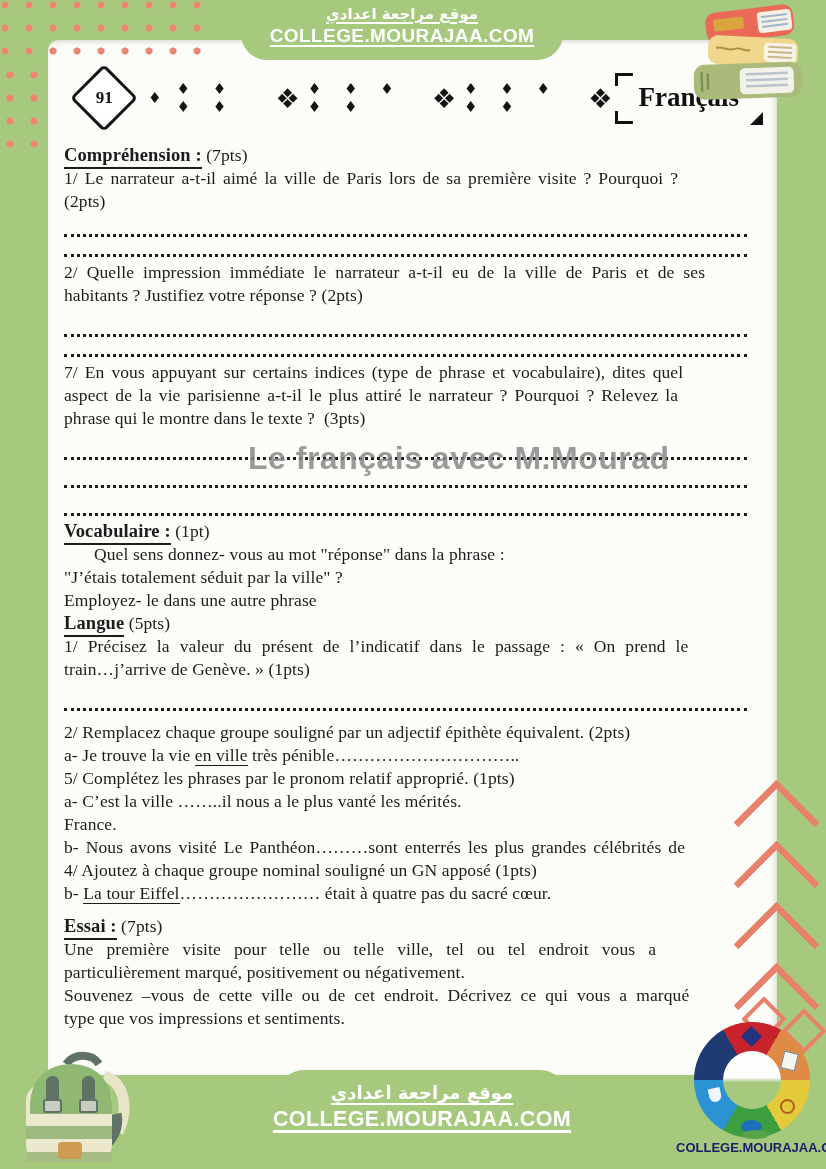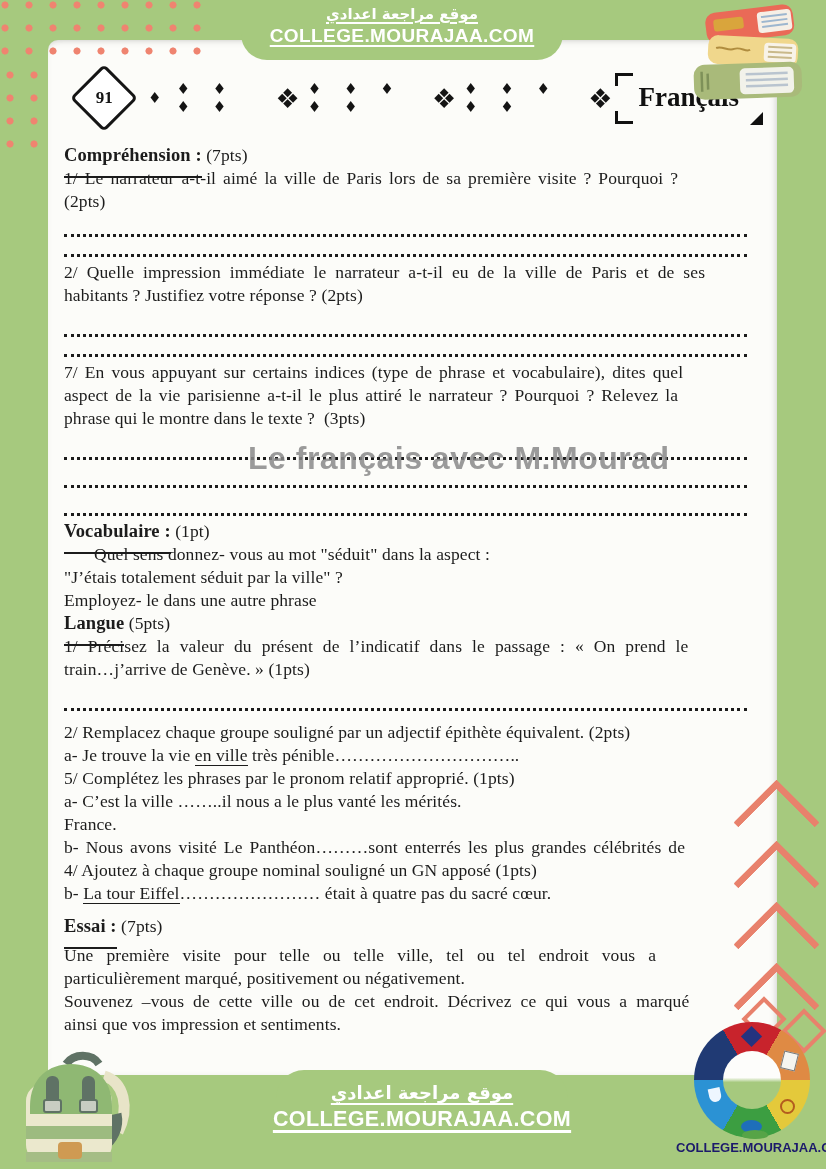--- a/index.html
+++ b/index.html
@@ -42,25 +42,25 @@
   .c{position:absolute;display:block;}
   .c-tl{left:0;top:0;width:15px;height:10px;border-top:3.5px solid #111;border-left:3.5px solid #111;}
   .c-bl{left:0;bottom:0;width:15px;height:10px;border-bottom:3.5px solid #111;border-left:3.5px solid #111;}
   .c-tr{right:0;top:-1px;width:0;height:0;border-top:13px solid #111;border-left:13px solid rgba(0,0,0,0);}
   .c-br{right:0;bottom:-1px;width:0;height:0;border-bottom:13px solid #111;border-left:13px solid rgba(0,0,0,0);}
 
   
   .content{position:relative;padding:14px 26px 0 16px;color:var(--ink,#1c1c1c);}
   .line{min-height:23px;line-height:23px;font-size:17.5px;letter-spacing:.1px;}
   .hd{font-weight:700;font-size:18.5px;}
-  .u{border-bottom:2.4px solid var(--ink,#1c1c1c);padding-bottom:11px;}
+  .u{border-bottom:2.4px solid var(--ink,#1c1c1c);padding-bottom:2px;}
   .u2{border-bottom:1.6px solid var(--ink,#1c1c1c);}
   .dl{border-bottom:3px dotted var(--ink,#1c1c1c);height:17px;margin-right:4px;}
   .dl.tall{height:25px;}
-  .ws2{word-spacing:2.5px;}.ws4{word-spacing:4.5px;}.ws5{word-spacing:5.5px;}.ws8{word-spacing:8.5px;margin-top:6px;}
+  .ws2{word-spacing:2.5px;}.ws4{word-spacing:4.5px;}.ws5{word-spacing:5.5px;}.ws8{word-spacing:8.5px;}
   .mt2{margin-top:10px;}.mt4{margin-top:4px;}.mt8{margin-top:4px;}
   .ind{padding-left:30px;}
   .watermark{position:absolute;left:200px;top:400px;font:700 32px "Liberation Sans",sans-serif;
     color:var(--watermark_gray,#8a8a8a);opacity:.85;letter-spacing:.5px;white-space:nowrap;}
 
   
   .chev{position:absolute;width:54px;height:54px;border-top:7px solid var(--chevron_coral,#e8816c);
     border-right:7px solid var(--chevron_coral,#e8816c);transform:rotate(-45deg);border-radius:2px;z-index:3;}
   .rdia{position:absolute;width:24px;height:24px;border:4px solid var(--chevron_coral,#e8816c);transform:rotate(45deg);z-index:3;}
 
@@ -125,42 +125,42 @@
       <div class="dl mt2"></div>
       <div class="dl"></div>
       <div class="line ws2 mt8">7/ En vous appuyant sur certains indices (type de phrase et vocabulaire), dites quel</div>
       <div class="line ws2">aspect de la vie parisienne a-t-il le plus attiré le narrateur ? Pourquoi ? Relevez la</div>
       <div class="line">phrase qui le montre dans le texte ? &nbsp;(3pts)</div>
       <div class="dl mt2"></div>
       <div class="dl tall"></div>
       <div class="dl tall"></div>
 
       <div class="line mt8"><span class="hd u">Vocabulaire :</span> <span>(1pt)</span></div>
-      <div class="line ind">Quel sens donnez- vous au mot "séduit" dans la aspect :</div>
+      <div class="line ind">Quel sens donnez- vous au mot "réponse" dans la phrase :</div>
       <div class="line">"J’étais totalement séduit par la ville" ?</div>
       <div class="line">Employez- le dans une autre phrase</div>
 
       <div class="line"><span class="hd u">Langue</span> <span>(5pts)</span></div>
       <div class="line ws5">1/ Précisez la valeur du présent de l’indicatif dans le passage : « On prend le</div>
       <div class="line">train…j’arrive de Genève. » (1pts)</div>
       <div class="dl mt2"></div>
       <div class="line mt2">2/ Remplacez chaque groupe souligné par un adjectif épithète équivalent. (2pts)</div>
       <div class="line"><span>a- Je trouve la vie </span><span class="u2">en ville</span><span> très pénible…………………………..</span></div>
       <div class="line">5/ Complétez les phrases par le pronom relatif approprié. (1pts)</div>
       <div class="line">a- C’est la ville ……..il nous a le plus vanté les mérités.</div>
       <div class="line">France.</div>
       <div class="line ws2">b- Nous avons visité Le Panthéon………sont enterrés les plus grandes célébrités de</div>
       <div class="line">4/ Ajoutez à chaque groupe nominal souligné un GN apposé (1pts)</div>
       <div class="line"><span>b- </span><span class="u2">La tour Eiffel</span><span>…………………… était à quatre pas du sacré cœur.</span></div>
 
       <div class="line mt2"><span class="hd u">Essai :</span> <span>(7pts)</span></div>
       <div class="line ws8">Une première visite pour telle ou telle ville, tel ou tel endroit vous a</div>
       <div class="line">particulièrement marqué, positivement ou négativement.</div>
       <div class="line ws4">Souvenez –vous de cette ville ou de cet endroit. Décrivez ce qui vous a marqué</div>
-      <div class="line">ainsi que vos impression et sentiments.</div>
+      <div class="line">type que vos impressions et sentiments.</div>
     </div>
 
     <div class="watermark">Le français avec M.Mourad</div>
   </div>
 
   <div class="bump-top">
     <div class="h-ar" dir="rtl">موقع مراجعة اعدادي</div>
     <div class="h-url">COLLEGE.MOURAJAA.COM</div>
   </div>
 

